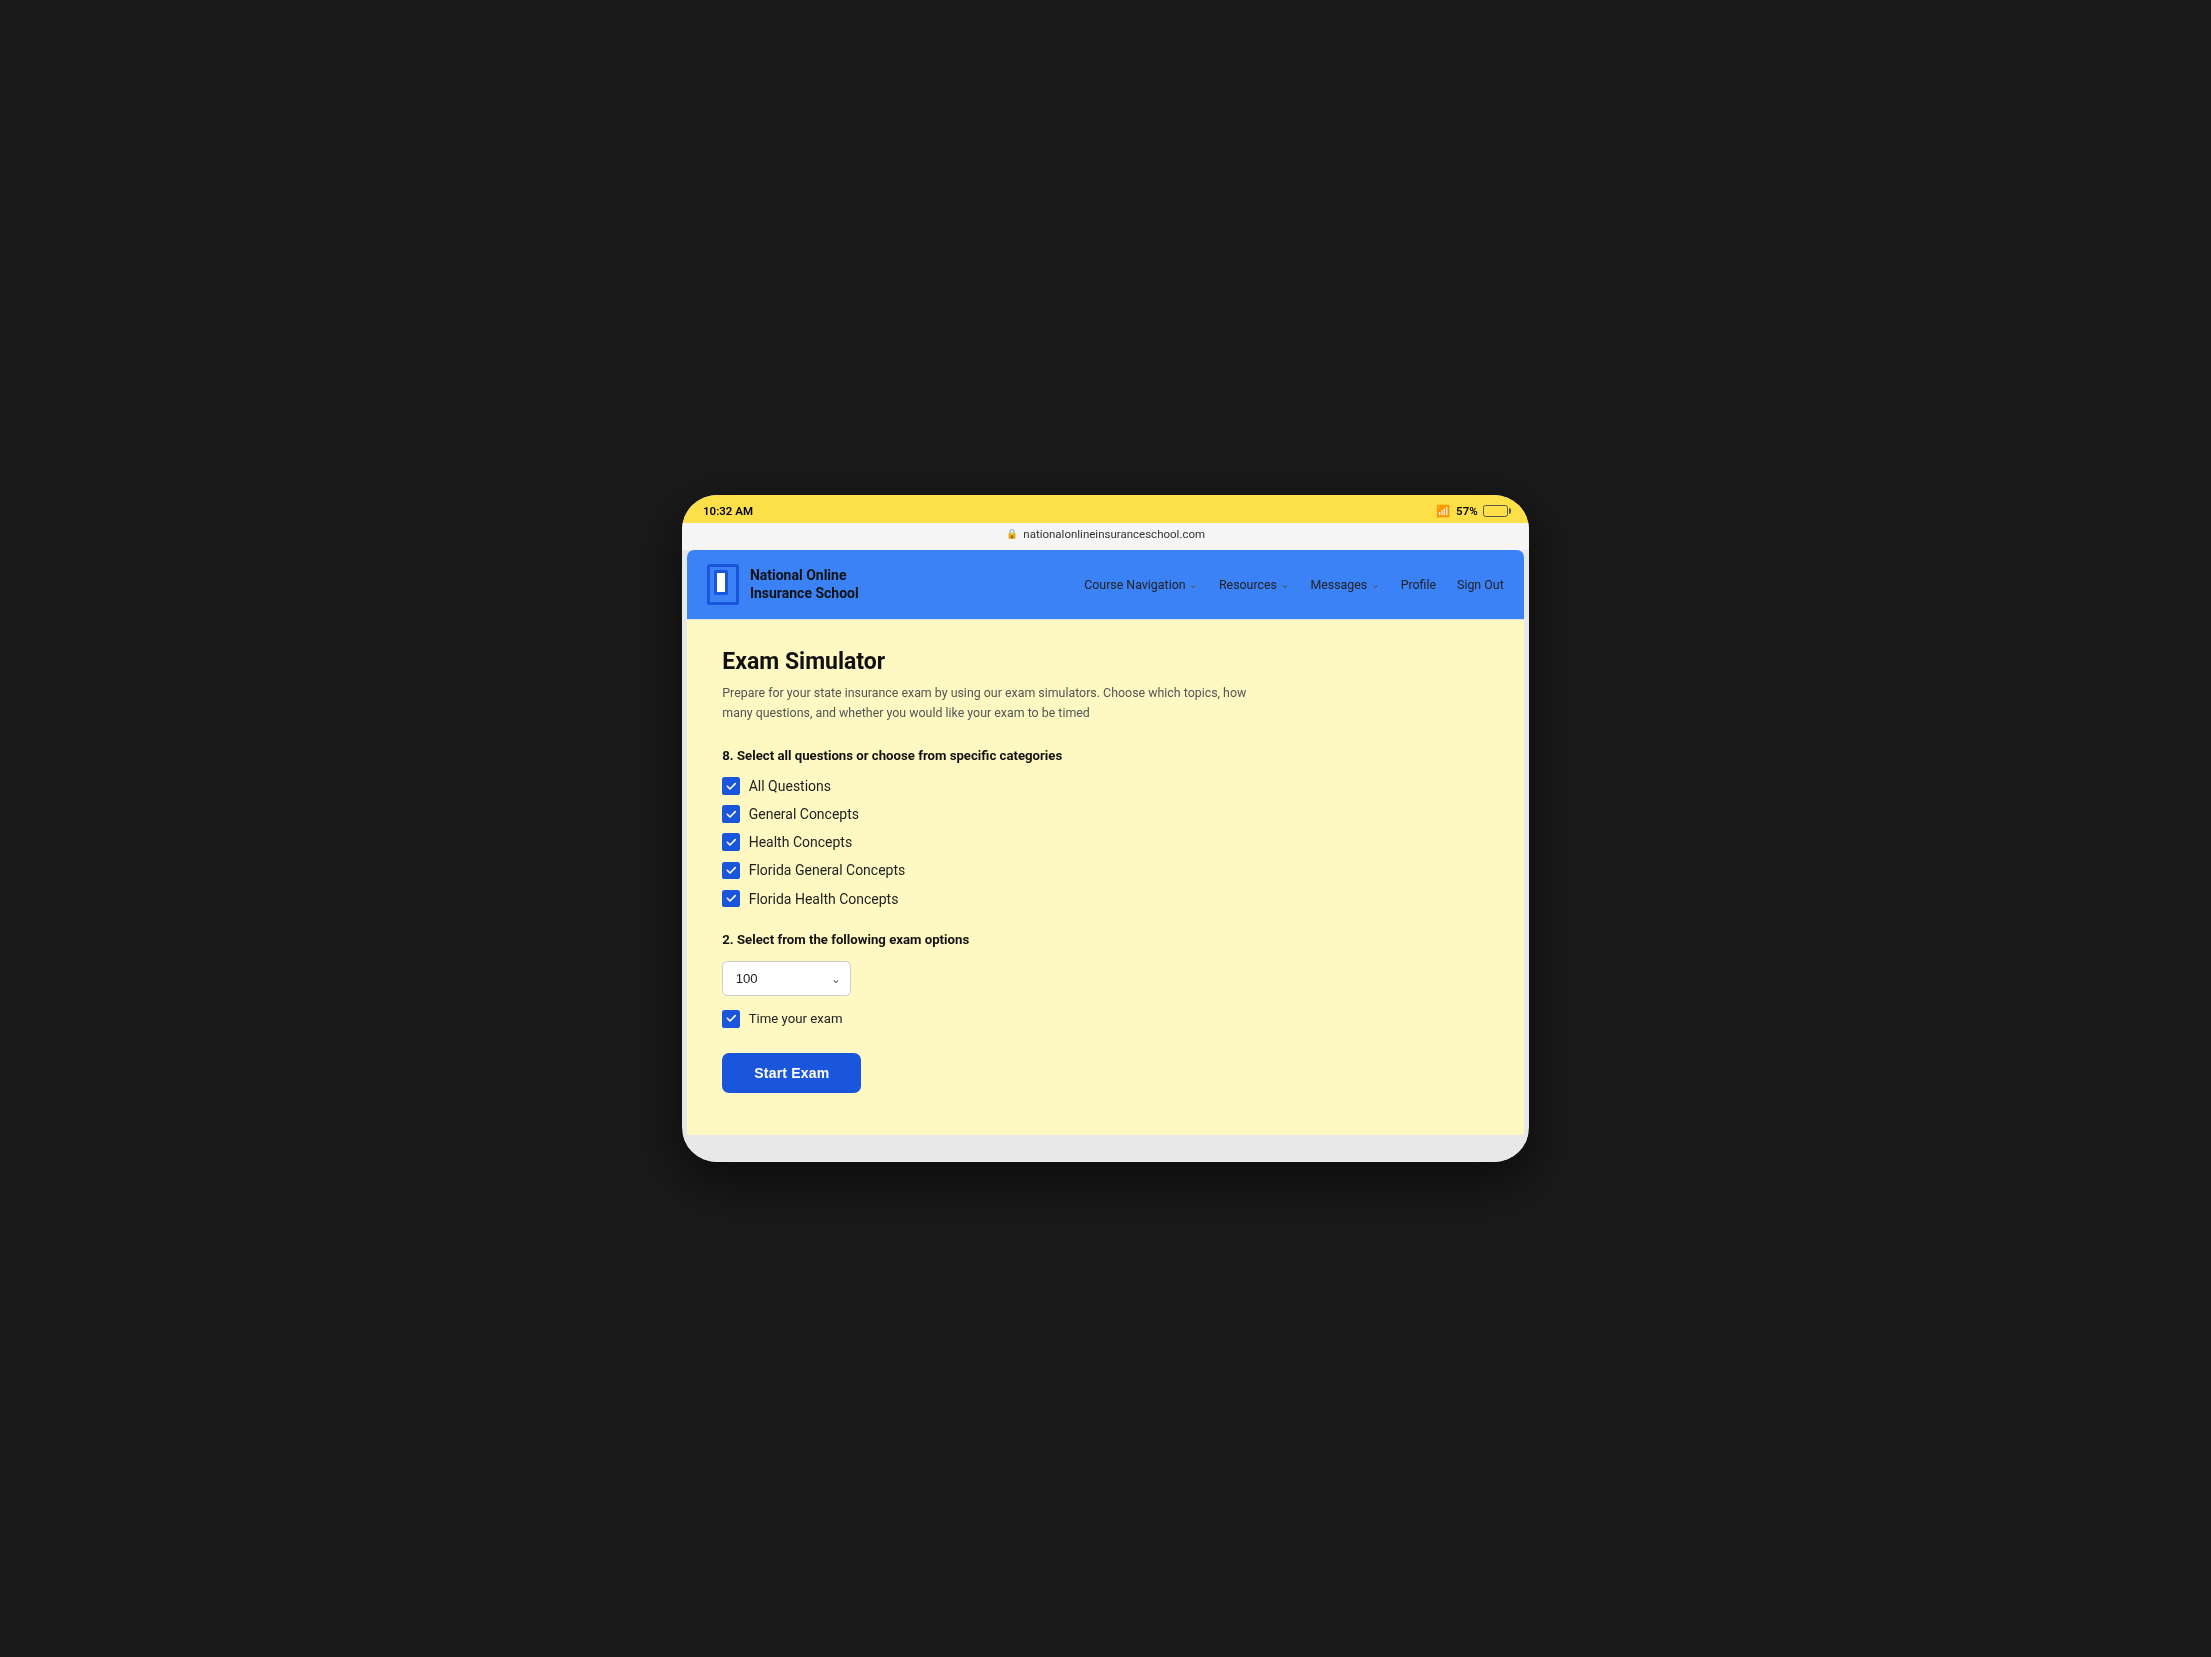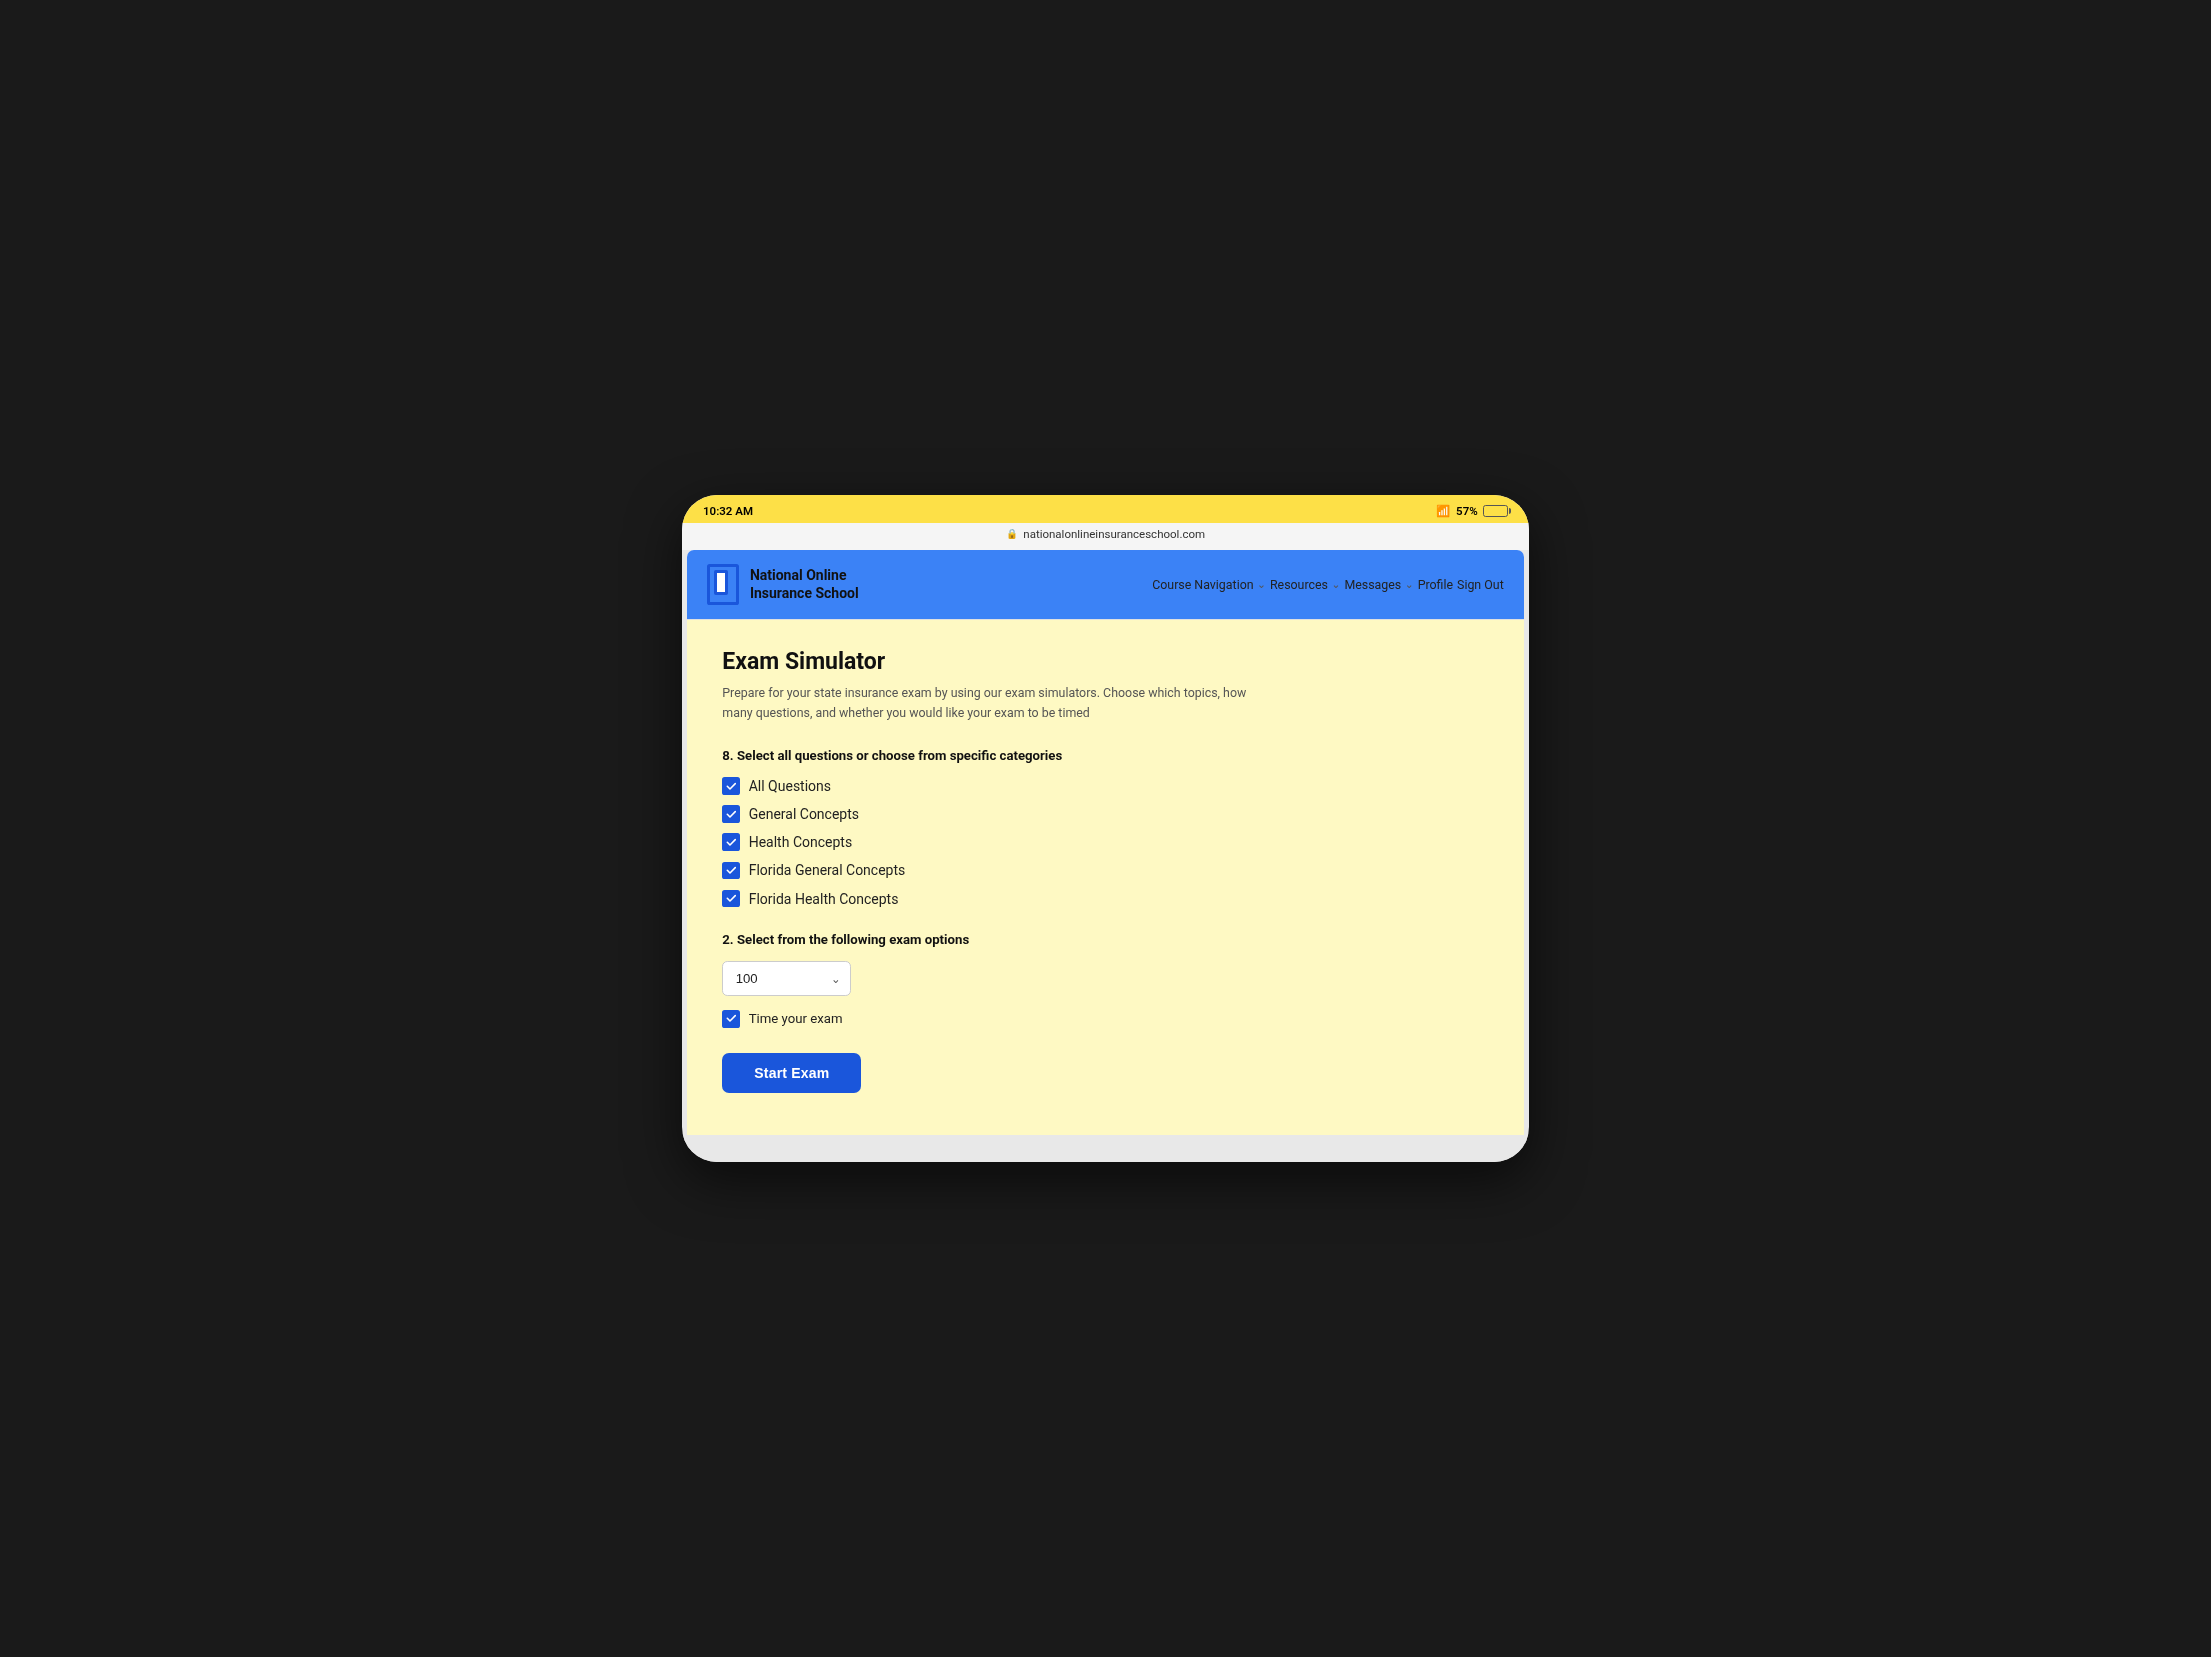--- a/index.html
+++ b/index.html
@@ -112,21 +112,21 @@
     }
     .logo-text {
       font-size: 14px;
       font-weight: 700;
       color: #111;
       line-height: 1.3;
     }
     .nav-links {
       display: flex;
       align-items: center;
-      gap: 4px;
+      gap: 21px;
     }
     .nav-link {
       font-size: 12.4px;
       color: #222;
       cursor: pointer;
       display: flex;
       align-items: center;
       gap: 3.5px;
       font-weight: 400;
     }

